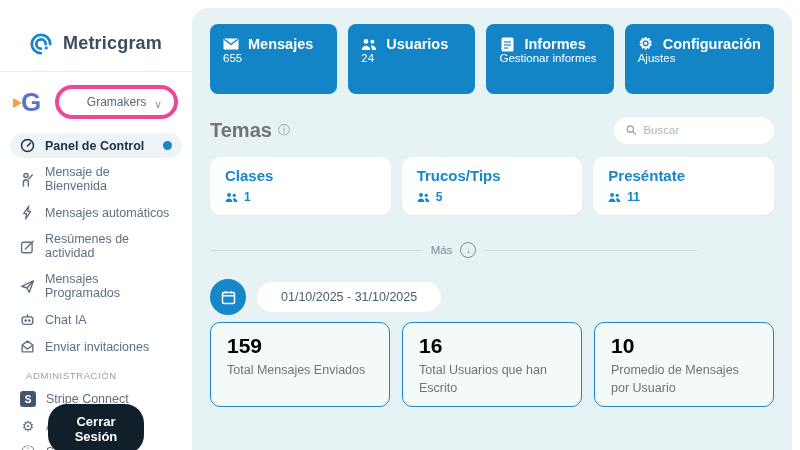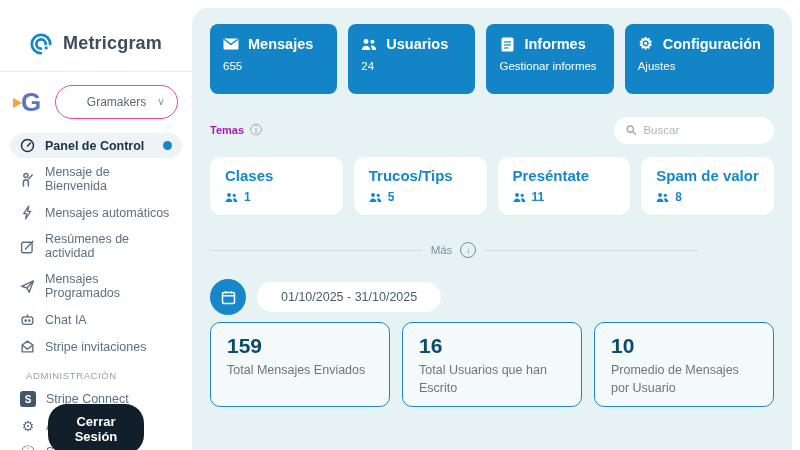--- a/index.html
+++ b/index.html
@@ -8,65 +8,65 @@
 
   
   .sidebar { position:absolute; left:0; top:16px; width:192px; height:450px; background:#fff; z-index:2; }
   .logo-row { height:56px; display:flex; align-items:center; gap:9px; padding-left:28px; border-bottom:1px solid #e9eef1; }
   .logo-text { font-size:18px; font-weight:600; color:#3e4c5b; letter-spacing:0.2px; }
   .workspace-row { display:flex; align-items:center; gap:9px; padding:13px 14px 8px 16px; }
   .avatar-g { position:relative; width:30px; height:32px; display:flex; align-items:center; justify-content:center; }
   .avatar-letter { font-size:26px; font-weight:bold; color:#5b76c0; line-height:1; }
   .avatar-accent { position:absolute; left:-3px; top:12px; width:0; height:0;
     border-top:5px solid transparent; border-bottom:5px solid transparent; border-left:9px solid #f2a33c; }
-  .workspace-pill { flex:1; height:34px; border:1px solid #ec4899; border-radius:17px; display:flex; align-items:center; justify-content:center; position:relative; font-size:12px; color:#55697a; background:#fff; cursor:pointer; }
+  .workspace-pill { flex:1; height:34px; border:4px solid #ec4899; border-radius:17px; display:flex; align-items:center; justify-content:center; position:relative; font-size:12px; color:#55697a; background:#fff; cursor:pointer; }
   .workspace-chevron { position:absolute; right:12px; top:9px; color:#8b9aa7; font-size:11px; }
   .nav { padding:4px 10px 0 10px; }
   .nav-item { display:flex; align-items:center; gap:10px; padding:5px 10px; margin:2px 0; font-size:12.5px; color:#5b7083; border-radius:16px; cursor:pointer; min-height:24px; }
   .nav-item svg { flex:0 0 auto; }
   .nav-item.active { background:#edf3f7; color:#203140; font-weight:bold; }
   .active-dot { margin-left:auto; width:9px; height:9px; border-radius:50%; background:#1787c9; }
   .admin-label { font-size:9.5px; color:#93a2af; letter-spacing:0.6px; padding:9px 10px 3px 16px; }
   .stripe-badge { width:16px; height:16px; border-radius:3px; background:#42566b; color:#fff; font-size:10px; font-weight:bold; display:flex; align-items:center; justify-content:center; }
   .glyph-icon { font-size:14px; line-height:1; width:16px; text-align:center; }
   .logout-btn { position:absolute; left:50%; transform:translateX(-50%); bottom:12px; background:#111f2b; color:#fff; border:none; border-radius:19px; padding:10px 22px; font-size:13px; font-weight:bold; font-family:inherit; cursor:pointer; }
 
   
   .main { position:absolute; left:192px; top:8px; width:600px; height:449px; background:#e7f2f4; border-radius:16px 16px 0 0; padding:16px 18px; }
 
   .quick-cards { display:flex; gap:11px; }
   .qcard { flex:1; height:70px; background:#1385c6; border-radius:8px; padding:9px 13px; color:#fff; cursor:pointer; }
   .qcard-title-row { display:flex; align-items:center; gap:9px; font-size:14.5px; font-weight:bold; margin-top:3px; }
-  .qcard-sub { font-size:11.5px; margin-top:8px; }
+  .qcard-sub { font-size:11.5px; }
   .qicon { width:16px; display:flex; align-items:center; justify-content:center; }
   .gear-glyph { font-size:16px; line-height:1; }
 
   .temas-row { display:flex; align-items:center; margin-top:22px; height:28px; }
-  .temas-title { font-size:11px; font-weight:bold; color:#a21caf; }
+  .temas-title { font-size:20px; font-weight:bold; color:#737373; }
   .info-glyph { font-size:12px; color:#8a9aa8; margin-left:6px; }
   .search-pill { margin-left:auto; width:160px; height:27px; background:#fff; border-radius:14px; display:flex; align-items:center; gap:7px; padding:0 12px; }
   .search-pill input { border:none; outline:none; background:transparent; font-family:inherit; font-size:11.5px; color:#55697a; width:100%; }
   .search-pill input::placeholder { color:#a8b6c0; }
 
   .topic-cards { display:flex; gap:11px; margin-top:13px; }
   .tcard { flex:1; height:58px; background:#fff; border-radius:10px; padding:10px 15px; box-shadow:0 1px 2px rgba(40,70,90,0.04); cursor:pointer; }
   .tcard-title { font-size:15px; font-weight:bold; color:#1787c9; }
   .tcard-count { display:flex; align-items:center; gap:6px; font-size:12px; font-weight:bold; color:#1787c9; margin-top:6px; }
 
   .more-divider { display:flex; align-items:center; gap:8px; margin-top:27px; width:487px; color:#7d8d9b; font-size:11.5px; cursor:pointer; }
   .more-divider .line { flex:1; height:1px; background:#d3dee2; }
   .more-circle { width:16px; height:16px; border:1px solid #7d8d9b; border-radius:50%; display:flex; align-items:center; justify-content:center; font-size:9px; line-height:1; color:#7d8d9b; }
 
   .date-row { display:flex; align-items:center; gap:11px; margin-top:21px; }
   .cal-btn { width:36px; height:36px; border-radius:50%; background:#1787c9; border:none; display:flex; align-items:center; justify-content:center; cursor:pointer; }
   .date-pill { background:#fff; border-radius:16px; height:30px; display:flex; align-items:center; justify-content:center; padding:0 24px; font-size:12.5px; color:#45606e; cursor:pointer; }
 
   .stat-cards { display:flex; gap:12px; margin-top:7px; }
   .scard { width:180px; height:85px; background:rgba(255,255,255,0.55); border:1px solid #1e87c4; border-radius:10px; padding:11px 16px; }
-  .scard-value { font-size:21px; font-weight:bold; color:#0c4a6e; }
+  .scard-value { font-size:21px; font-weight:bold; color:#000000; }
   .scard-label { font-size:12.5px; color:#737373; margin-top:4px; line-height:1.4; }
 </style>
 </head>
 <body>
 
 <div class="sidebar">
   <div class="logo-row">
     <span style="display:flex;">
       <svg width="26" height="26" viewBox="0 0 24 24" fill="none" stroke="#1787c9" stroke-width="2.6" stroke-linecap="round">
         <path d="M20.5 12a8.5 8.5 0 1 0-8.7 8.5"></path>
@@ -132,21 +132,21 @@
           <circle cx="8.7" cy="8" r="0.6" fill="#5b7083"></circle>
           <line x1="7" y1="4.5" x2="7" y2="2.5"></line>
         </svg>
       <span>Chat IA</span>
     </div>
     <div class="nav-item">
       <svg width="15" height="15" viewBox="0 0 14 14" fill="none" stroke="#5b7083" stroke-width="1.3" stroke-linejoin="round">
           <path d="M2 5.6 7 2l5 3.6V12H2z"></path>
           <path d="M2 5.6l5 3.8 5-3.8"></path>
         </svg>
-      <span>Stripe invitaciones</span>
+      <span>Enviar invitaciones</span>
     </div>
 
     <div class="admin-label">ADMINISTRACIÓN</div>
 
     <div class="nav-item">
       <span class="stripe-badge">S</span>
       <span>Stripe Connect</span>
     </div>
     <div class="nav-item">
       <span class="glyph-icon">⚙</span>
@@ -255,32 +255,20 @@
       <div class="tcard-count">
         <svg width="13" height="11" viewBox="0 0 16 13" fill="#1787c9">
             <circle cx="5" cy="3.4" r="2.4"></circle>
             <path d="M0.8 12c0-2.5 1.9-4.2 4.2-4.2S9.2 9.5 9.2 12z"></path>
             <circle cx="11.4" cy="3.8" r="2"></circle>
             <path d="M9.8 7.6c2.5-.6 5.4 1 5.4 4.4h-4z"></path>
           </svg>
         <span>11</span>
       </div>
     </div>
-    <div class="tcard">
-      <div class="tcard-title">Spam de valor</div>
-      <div class="tcard-count">
-        <svg width="13" height="11" viewBox="0 0 16 13" fill="#1787c9">
-            <circle cx="5" cy="3.4" r="2.4"></circle>
-            <path d="M0.8 12c0-2.5 1.9-4.2 4.2-4.2S9.2 9.5 9.2 12z"></path>
-            <circle cx="11.4" cy="3.8" r="2"></circle>
-            <path d="M9.8 7.6c2.5-.6 5.4 1 5.4 4.4h-4z"></path>
-          </svg>
-        <span>8</span>
-      </div>
-    </div>
   </div>
 
   <div class="more-divider">
     <span class="line"></span>
     <span>Más</span>
     <span class="more-circle">↓</span>
     <span class="line"></span>
   </div>
 
   <div class="date-row">

